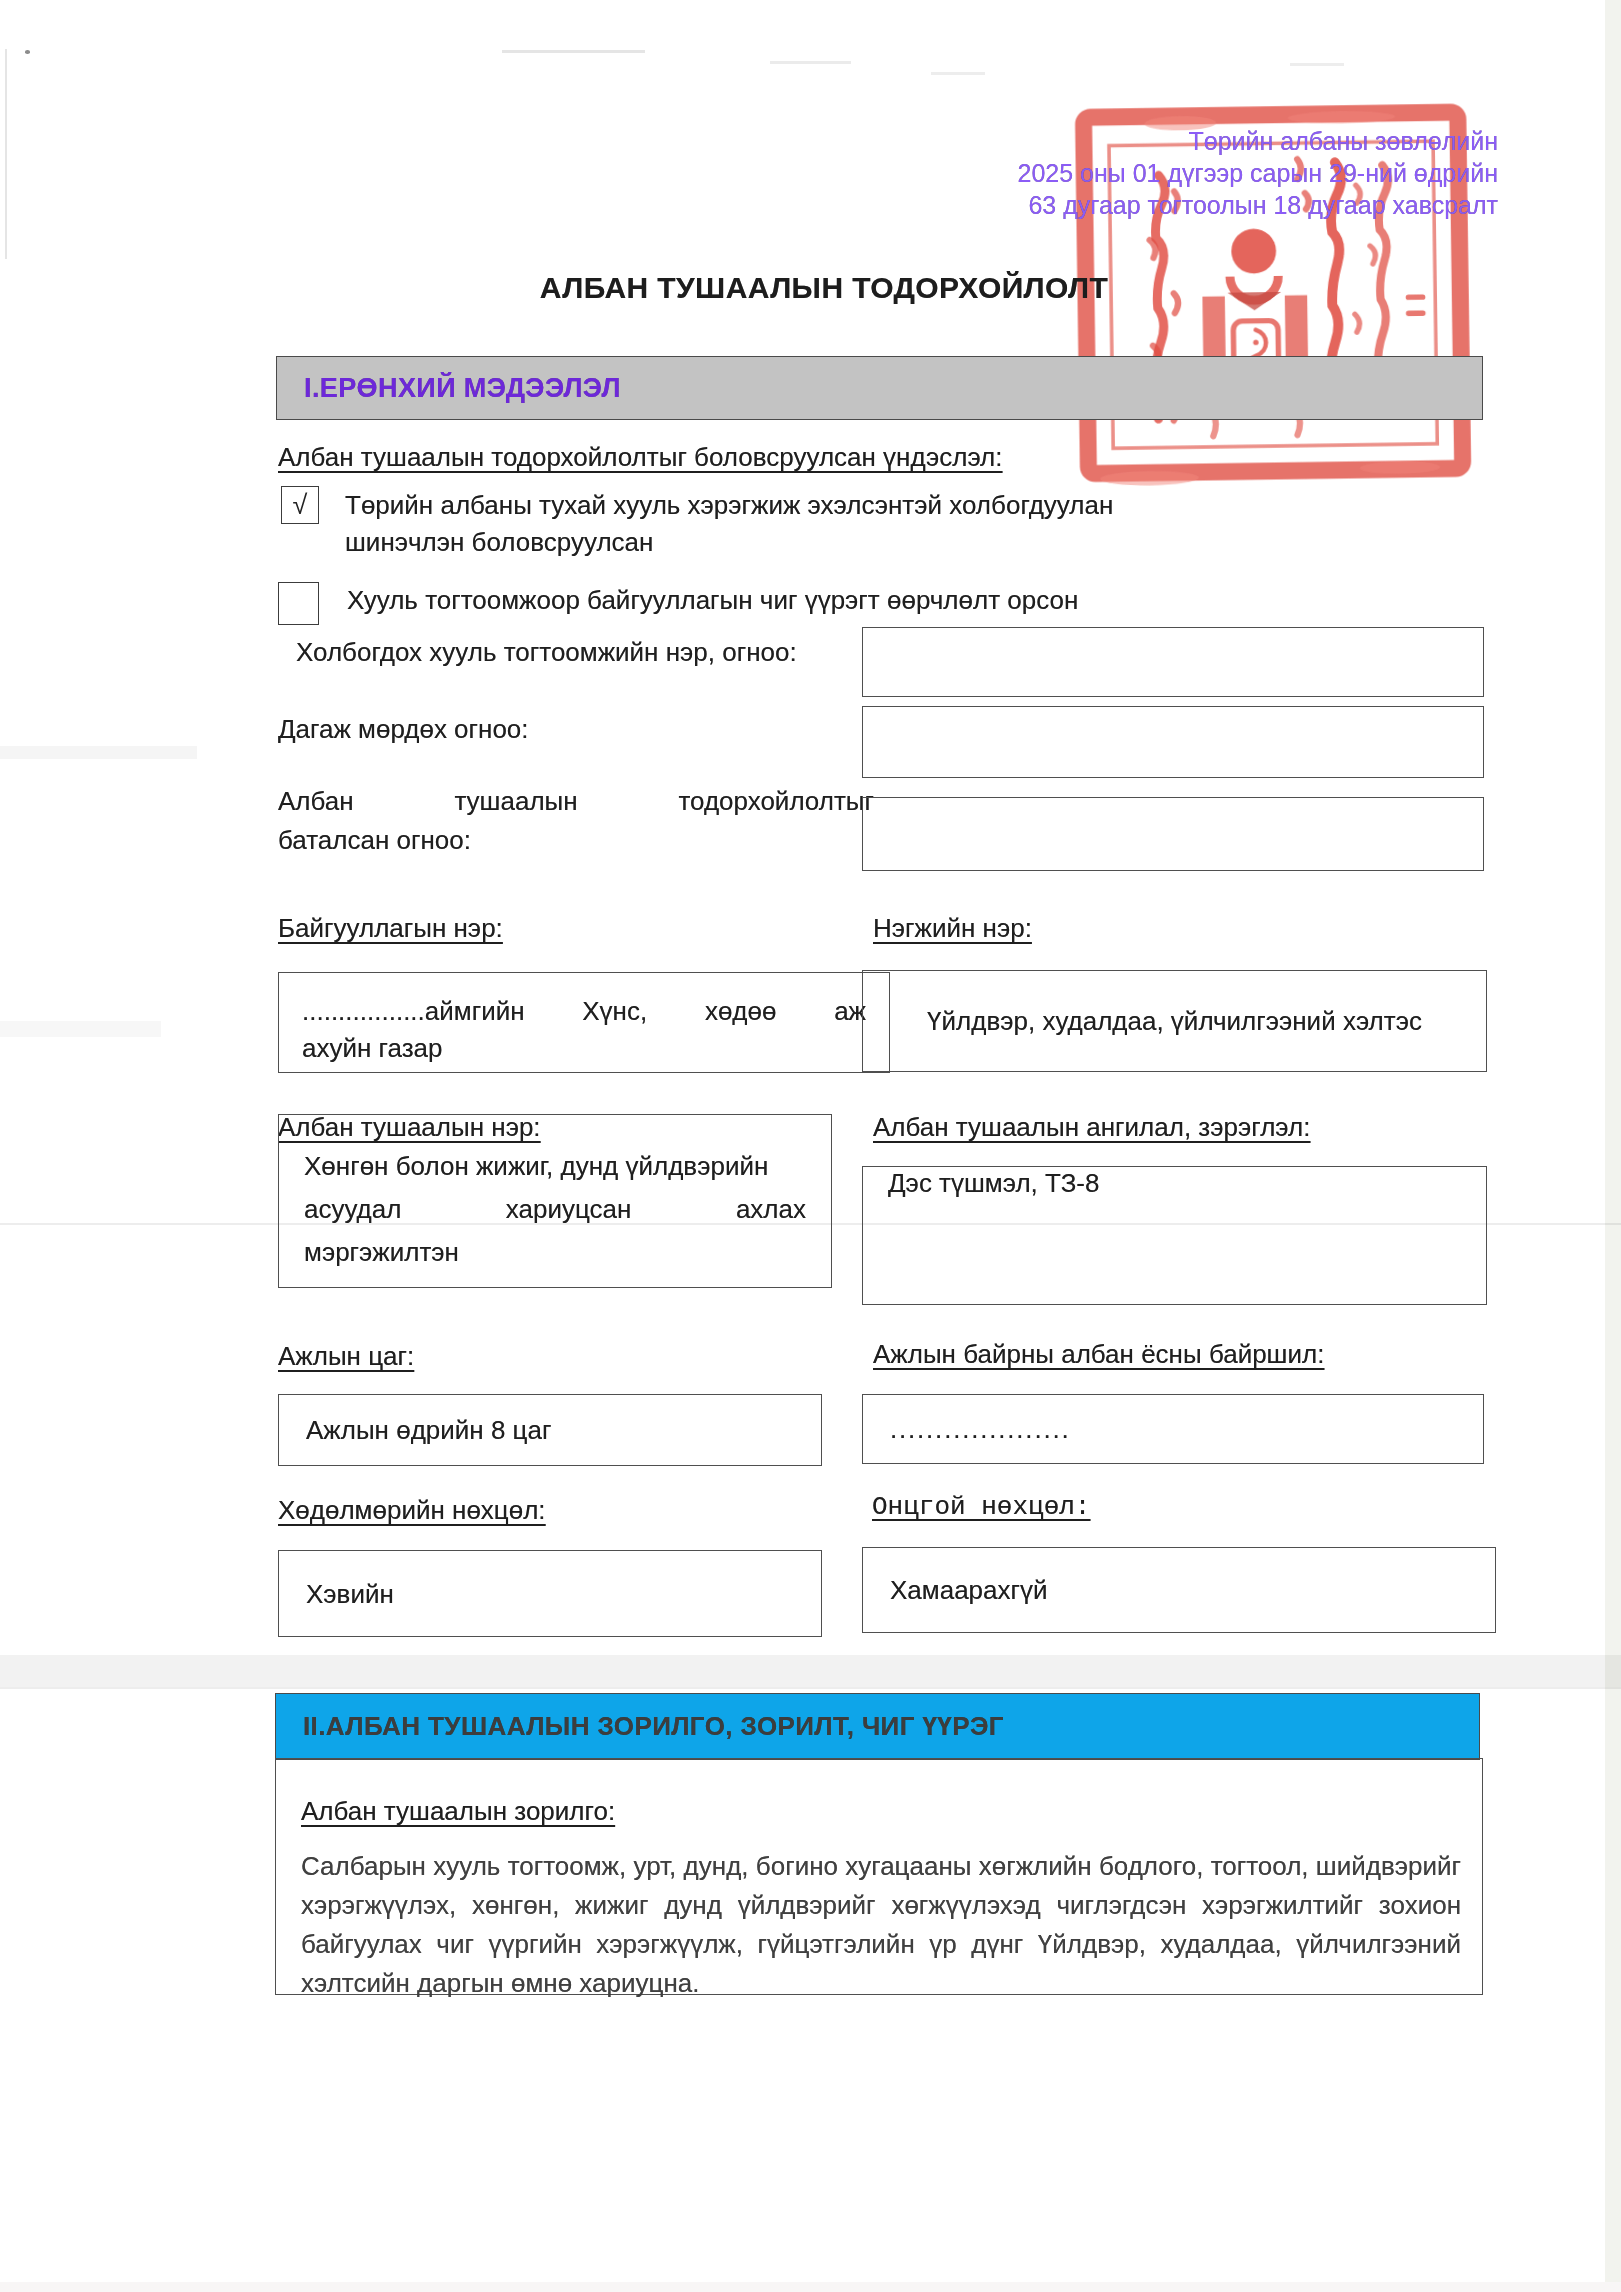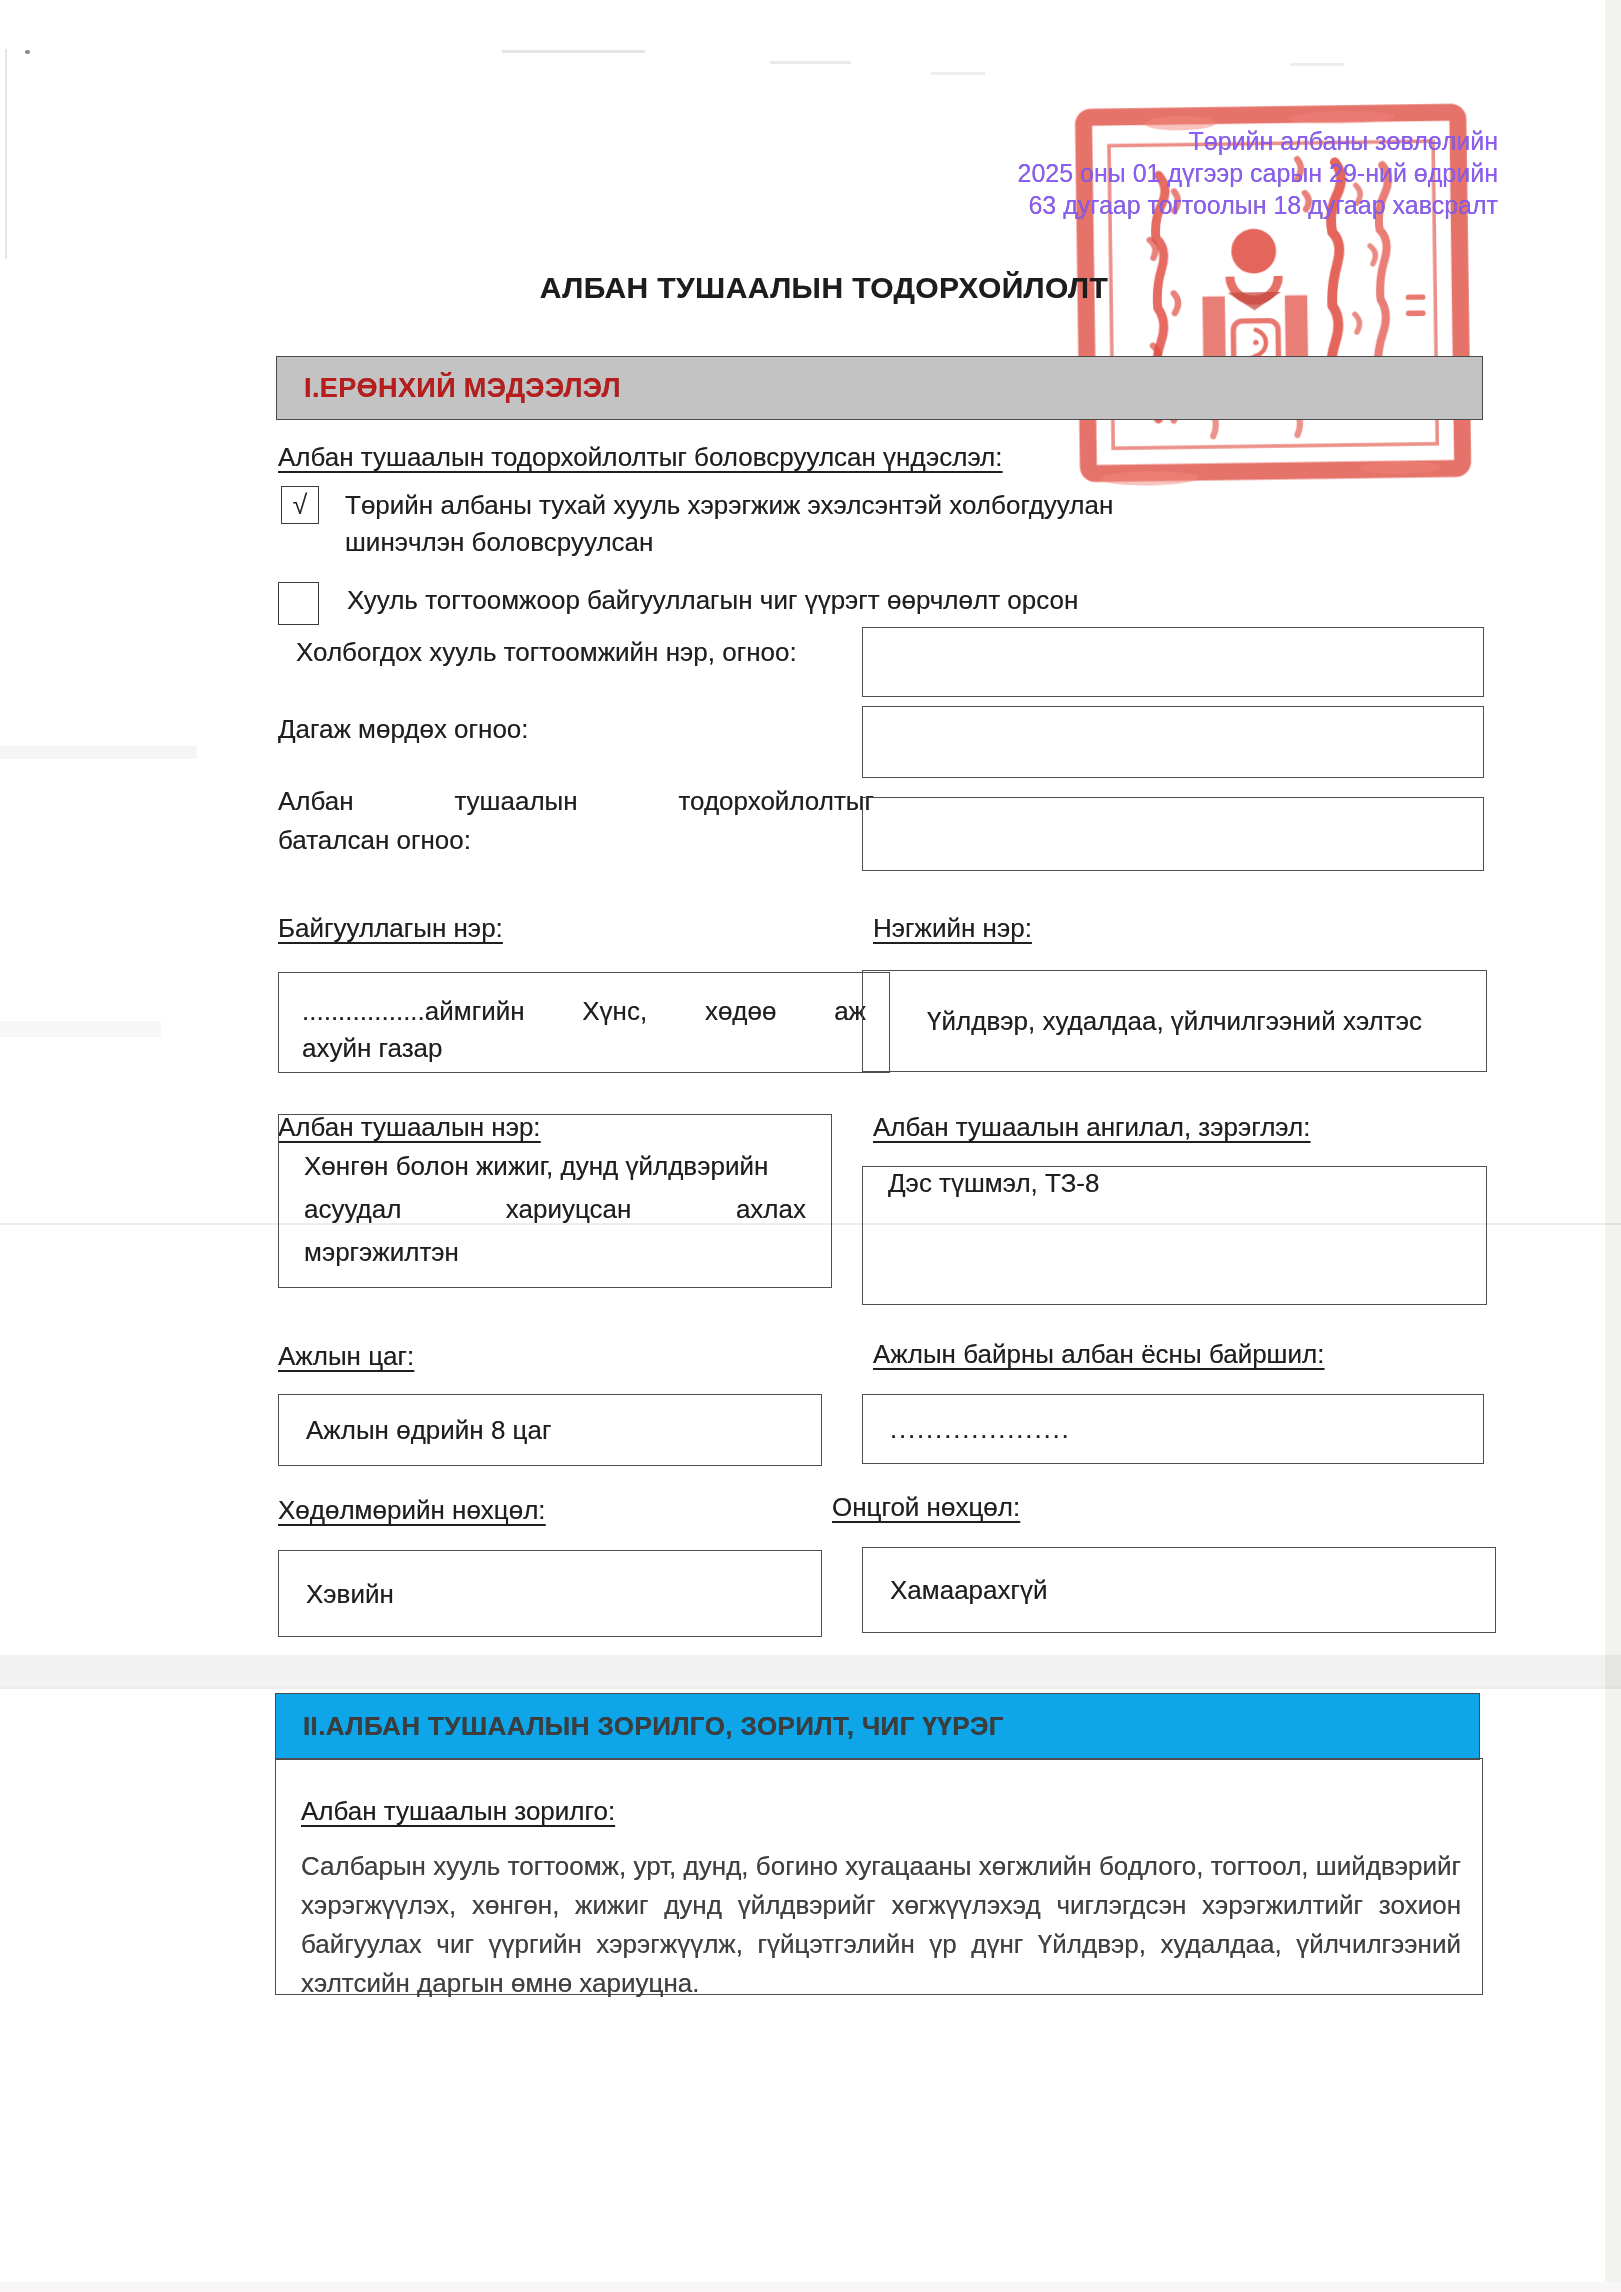--- a/index.html
+++ b/index.html
@@ -10,21 +10,21 @@
   }
   .abs{position:absolute;}
   .doc{color:#1f1f1f;text-shadow:0 0 0.5px rgba(20,20,20,.55);}
   .lbl{font-size:26px;line-height:32px;}
   .u{text-decoration:underline;text-underline-offset:4.5px;text-decoration-thickness:1.8px;}
   .box{border:1.8px solid #4f4f4f;background:transparent;box-sizing:border-box;}
   .jl{text-align:justify;text-align-last:justify;}
   .bar{
     background:#c3c3c3;border:1.8px solid #4a4a4a;box-sizing:border-box;
     display:flex;align-items:center;padding-left:27px;
-    font-weight:bold;font-size:27px;color:#b91c1c;letter-spacing:0.4px;
+    font-weight:bold;font-size:27px;color:#6d28d9;letter-spacing:0.4px;
   }
   .chk{
     border:1.8px solid #3c3c3c;background:#fff;box-sizing:border-box;
     display:flex;align-items:center;justify-content:center;
     font-size:27px;color:#222;
   }
   .stamp{mix-blend-mode:multiply;opacity:.92;filter:blur(0.4px);transform:rotate(-.8deg);}
   .note{font-size:25px;line-height:32px;text-align:right;color:#8b5cf6;}
   .title{font-size:30px;font-weight:bold;letter-spacing:0.4px;color:#1d1d1d;text-align:center;}
   .para{font-size:26px;line-height:39px;text-align:justify;color:#404040;}
@@ -163,21 +163,21 @@
 
   <div class="abs box" style="left:278px;top:1394px;width:544px;height:72px;display:flex;align-items:center;padding-left:27px;">
     <span class="lbl doc">Ажлын өдрийн 8 цаг</span>
   </div>
 
   <div class="abs box" style="left:862px;top:1394px;width:622px;height:70px;display:flex;align-items:center;padding-left:27px;">
     <span class="lbl doc" style="letter-spacing:1.8px;">....................</span>
   </div>
 
   <div class="abs lbl u doc" style="left:278px;top:1494px;">Хөдөлмөрийн нөхцөл:</div>
-  <div class="abs lbl u doc" style="left:832px;top:1491px;">Онцгой нөхцөл:</div>
+  <div class="abs lbl u doc" style="left:872px;top:1491px;font-family:Liberation Mono, monospace;">Онцгой нөхцөл:</div>
 
   <div class="abs box" style="left:278px;top:1550px;width:544px;height:87px;display:flex;align-items:center;padding-left:27px;">
     <span class="lbl doc">Хэвийн</span>
   </div>
 
   <div class="abs box" style="left:862px;top:1547px;width:634px;height:86px;display:flex;align-items:center;padding-left:27px;">
     <span class="lbl doc">Хамаарахгүй</span>
   </div>
 
   <div class="abs bar doc" style="left:275px;top:1693px;width:1205px;height:67px;background:#0ea5e9;color:#3d3d3d;font-size:26px;">

